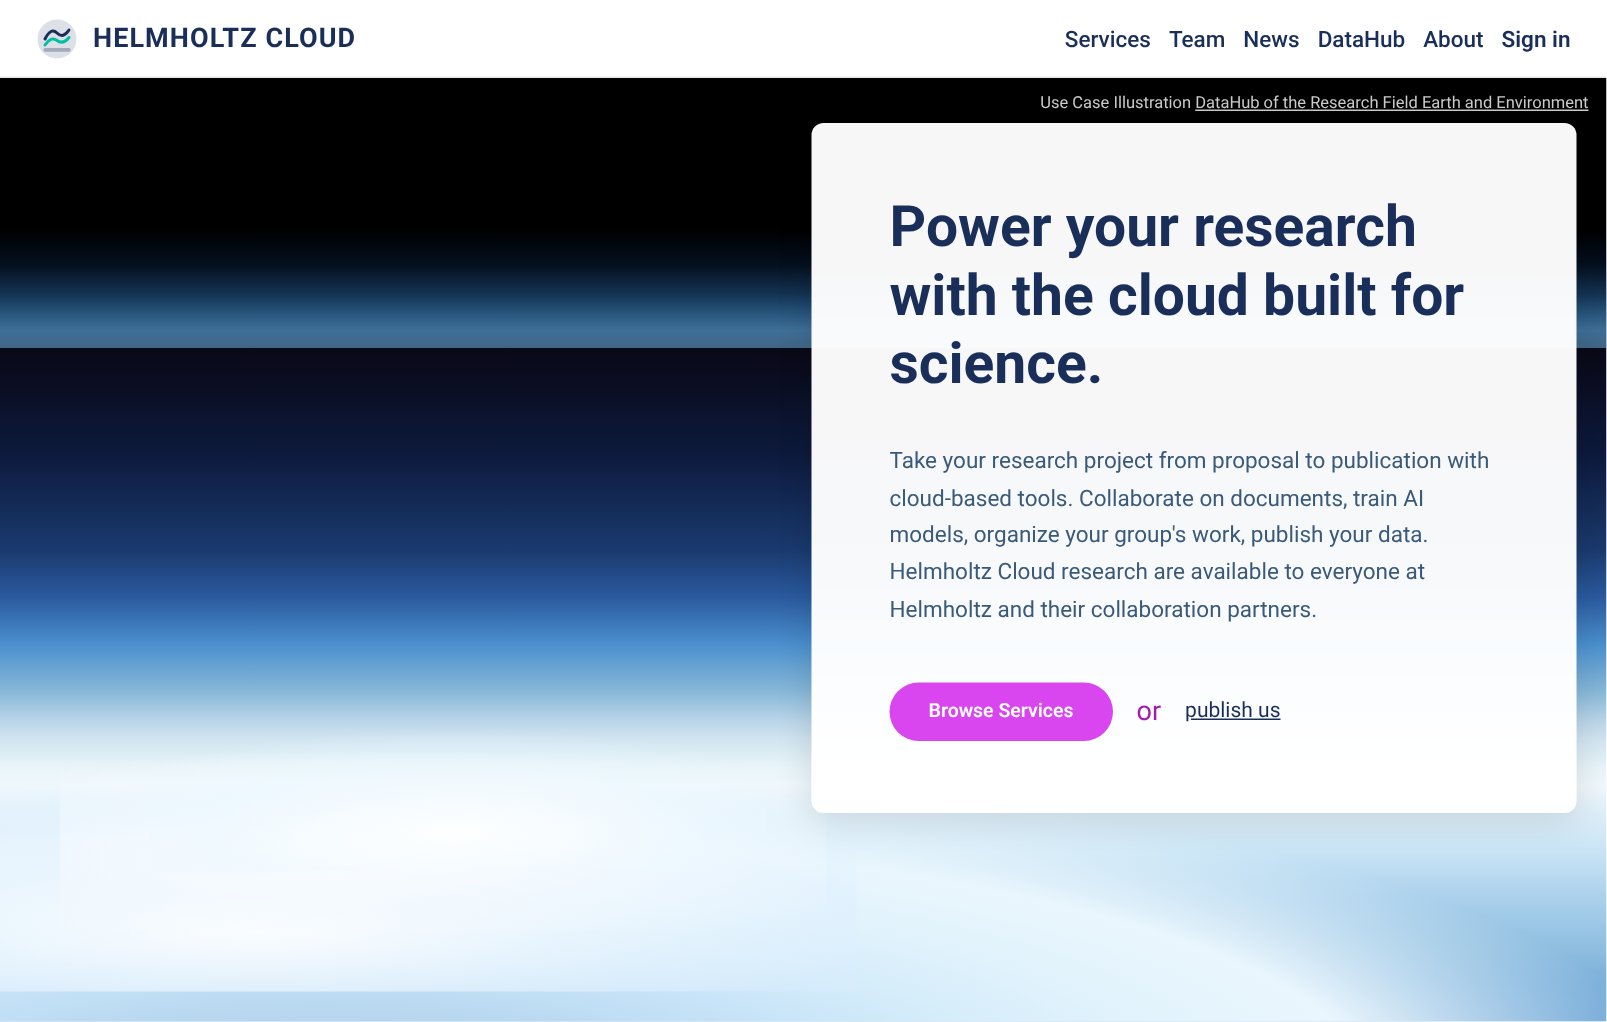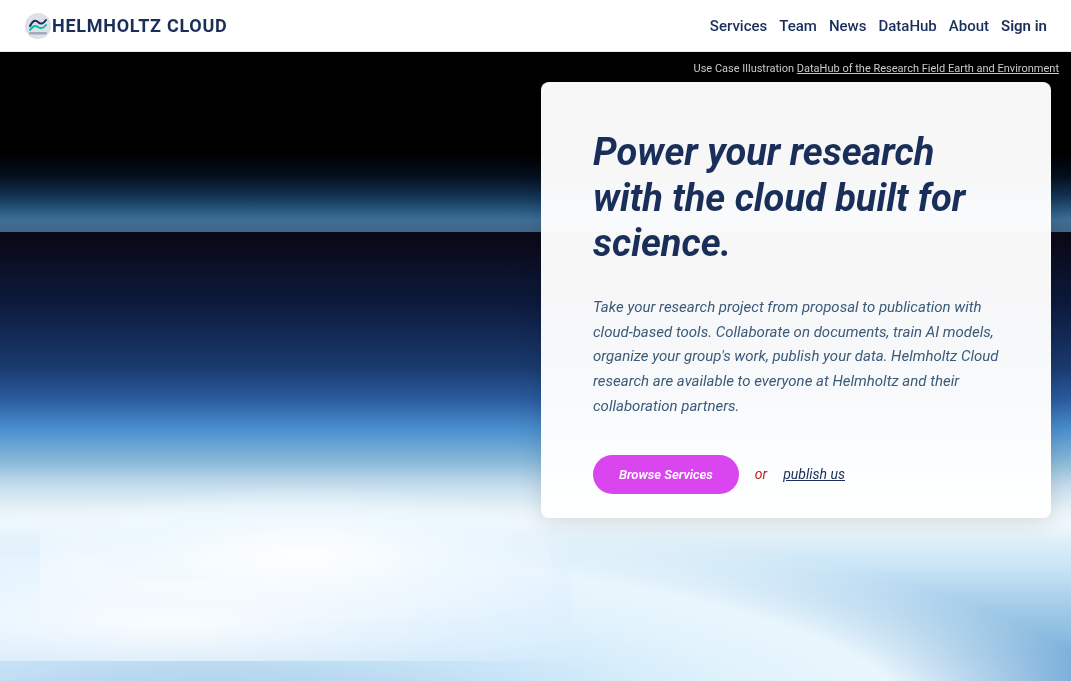--- a/index.html
+++ b/index.html
@@ -28,20 +28,21 @@
       display: flex;
       align-items: center;
       justify-content: space-between;
       padding: 0 24px;
       z-index: 100;
     }
 
     .logo-area {
       display: flex;
       align-items: center;
+      gap: 10px;
     }
 
     .logo-icon {
       width: 28px;
       height: 28px;
     }
 
     .logo-text {
       font-size: 18px;
       font-weight: 700;
@@ -212,24 +213,23 @@
     }
 
     
     .content-card {
       position: absolute;
       right: 20px;
       top: 30px;
       width: 510px;
       background: rgba(255, 255, 255, 0.97);
       border-radius: 8px;
-      padding: 48px 52px 24px 52px;
+      padding: 48px 52px 48px 52px;
       box-shadow: 0 4px 24px rgba(0,0,0,0.12);
       z-index: 50;
-      font-style: italic;
     }
 
     .hero-headline {
       font-size: 38px;
       font-weight: 700;
       color: #1a2e5a;
       line-height: 1.2;
       margin-bottom: 28px;
     }
 
@@ -253,22 +253,22 @@
       border-radius: 24px;
       padding: 12px 26px;
       font-size: 13px;
       font-weight: 600;
       cursor: pointer;
       text-decoration: none;
       display: inline-block;
     }
 
     .or-text {
-      font-size: 14px;
-      color: #b91c1c;
+      font-size: 18px;
+      color: #a21caf;
     }
 
     .contact-link {
       font-size: 14px;
       color: #1a2e5a;
       text-decoration: underline;
       cursor: pointer;
     }
   </style>
 </head>

